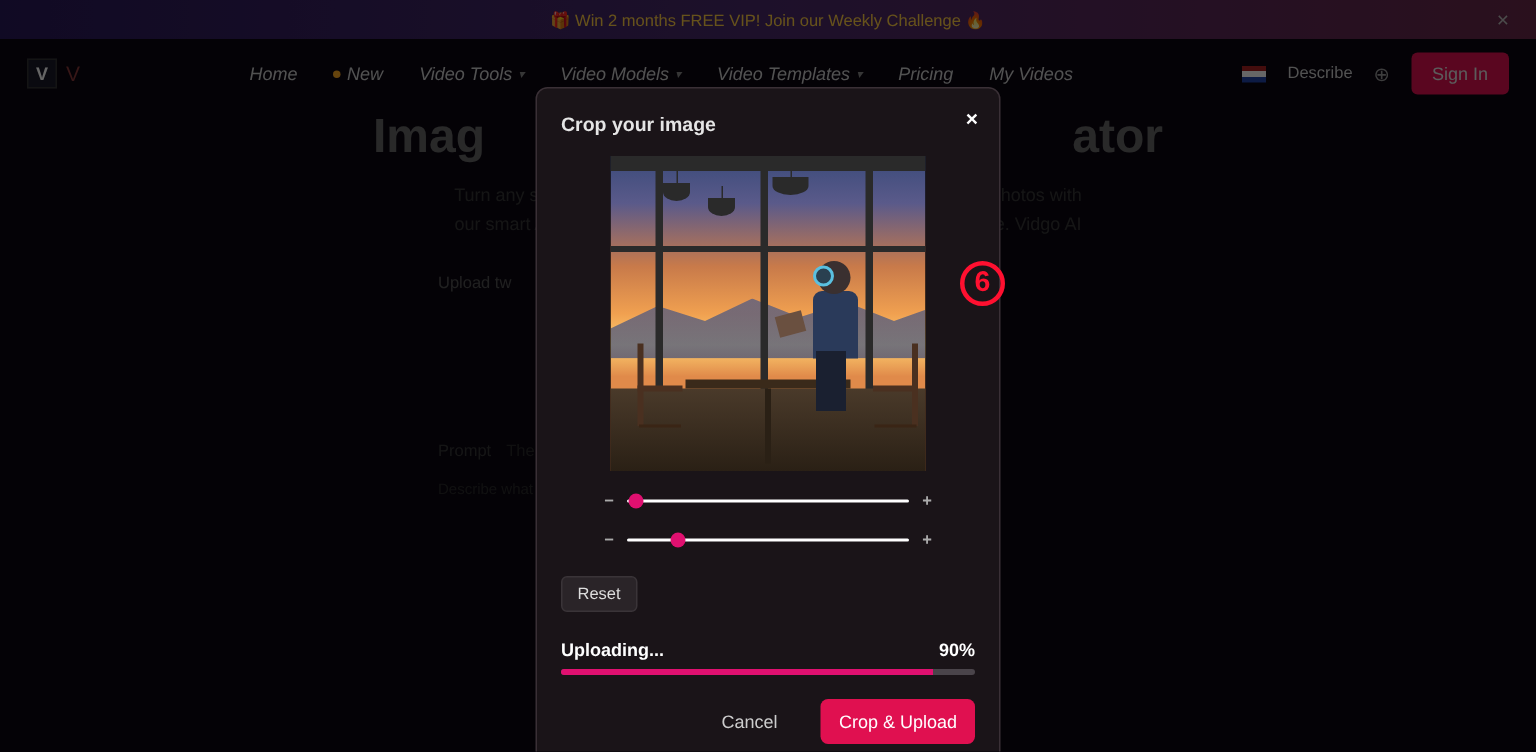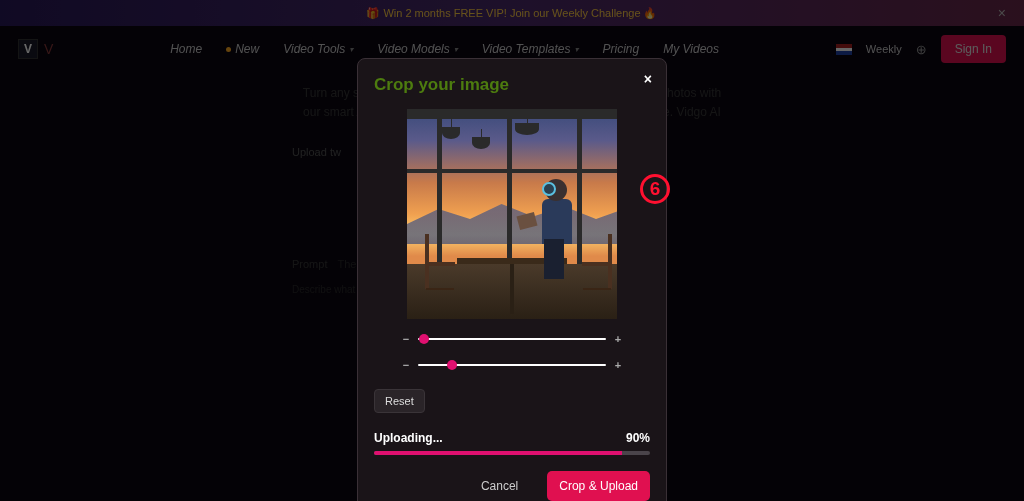--- a/index.html
+++ b/index.html
@@ -73,21 +73,21 @@
   padding-top: 58px;
 }
 .modal {
   width: 310px;
   background: #1a1418;
   border-radius: 8px;
   border: 1px solid #3a3036;
   padding: 16px;
   position: relative;
 }
-.modal-title { color: #4d7c0f; font-size: 17px; font-weight: 600; }
+.modal-title { color: #e5e5e5; font-size: 13px; font-weight: 600; }
 .modal-close {
   position: absolute; top: 12px; right: 14px;
   color: #fff; cursor: pointer; font-size: 14px; font-weight: bold;
 }
 .crop-image {
   width: 210px; height: 210px; margin: 14px auto 0;
   position: relative; overflow: hidden;
   background: #000;
 }
 
@@ -194,27 +194,32 @@
       </div>
     <div class="nav-item">
         <span>Pricing</span>
       </div>
     <div class="nav-item">
         <span>My Videos</span>
       </div>
   </div>
   <div class="nav-right">
     <div class="flag"></div>
-    <span class="lang">Weekly</span>
+    <span class="lang">Describe</span>
     <span class="globe">⊕</span>
     <button class="signin">Sign In</button>
   </div>
 </div>
 
 <div class="background-page">
+  <div class="bg-title">
+    <span>Imag</span>
+    <span style="visibility:hidden">xxxxxxxxxxxxxxxxxxxxx</span>
+    <span>ator</span>
+  </div>
   <div class="bg-desc">
     <span>Turn any static im</span>
     <span style="visibility:hidden">xxxxxxxxxxxxxxxxxxxxxxxxxxxxxxxxxxxxxxxx</span>
     <span>ed photos with</span><br>
     <span>our smart AI imag</span>
     <span style="visibility:hidden">xxxxxxxxxxxxxxxxxxxxxxxxxxxxxxxxxxxxxxxx</span>
     <span>ware. Vidgo AI</span>
   </div>
   <div class="bg-section">
     <div class="bg-label">Upload tw</div>

